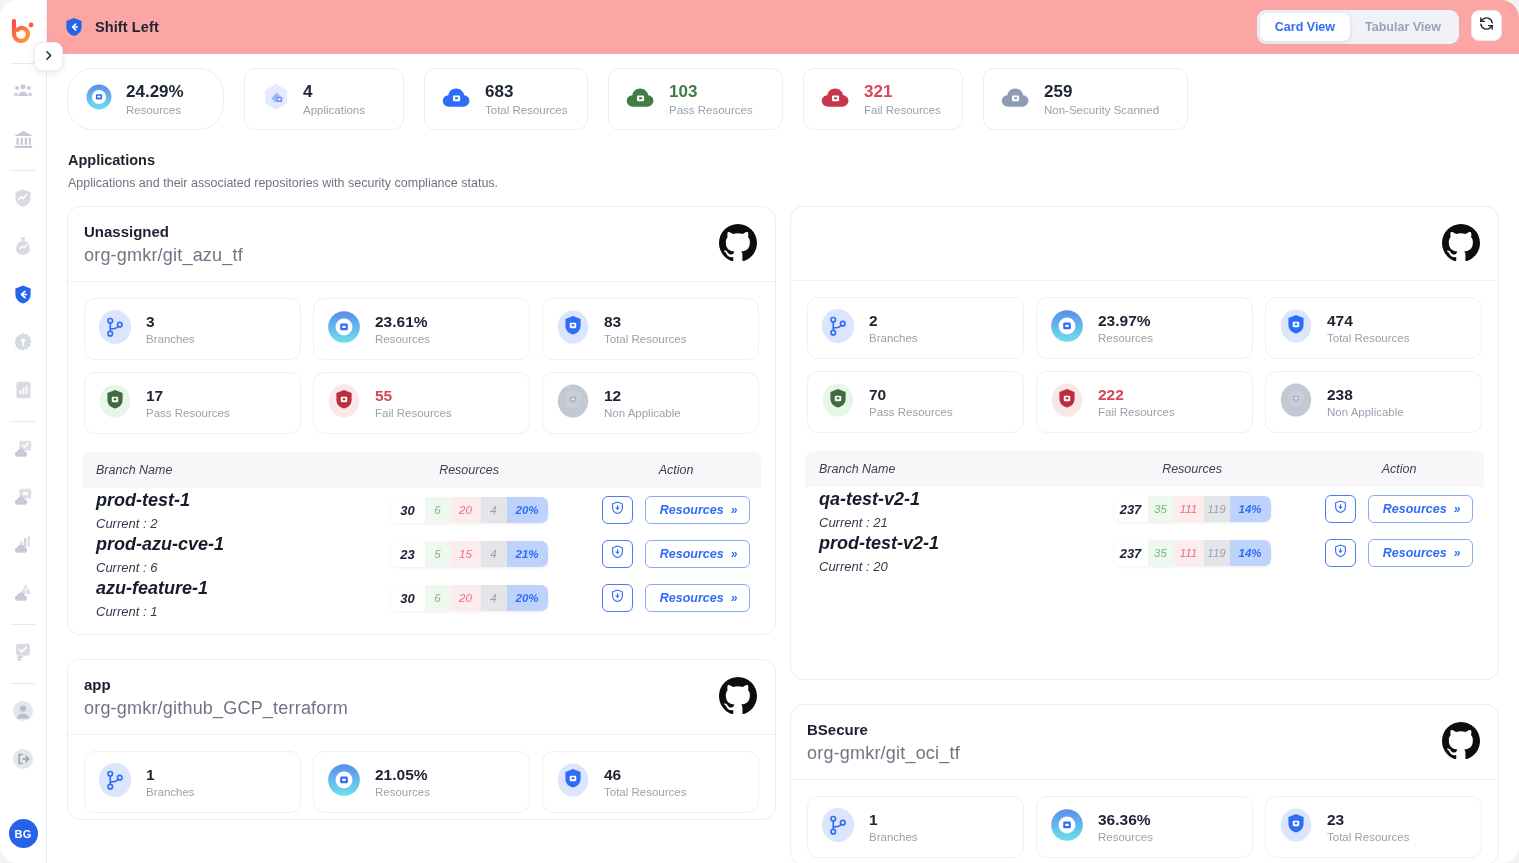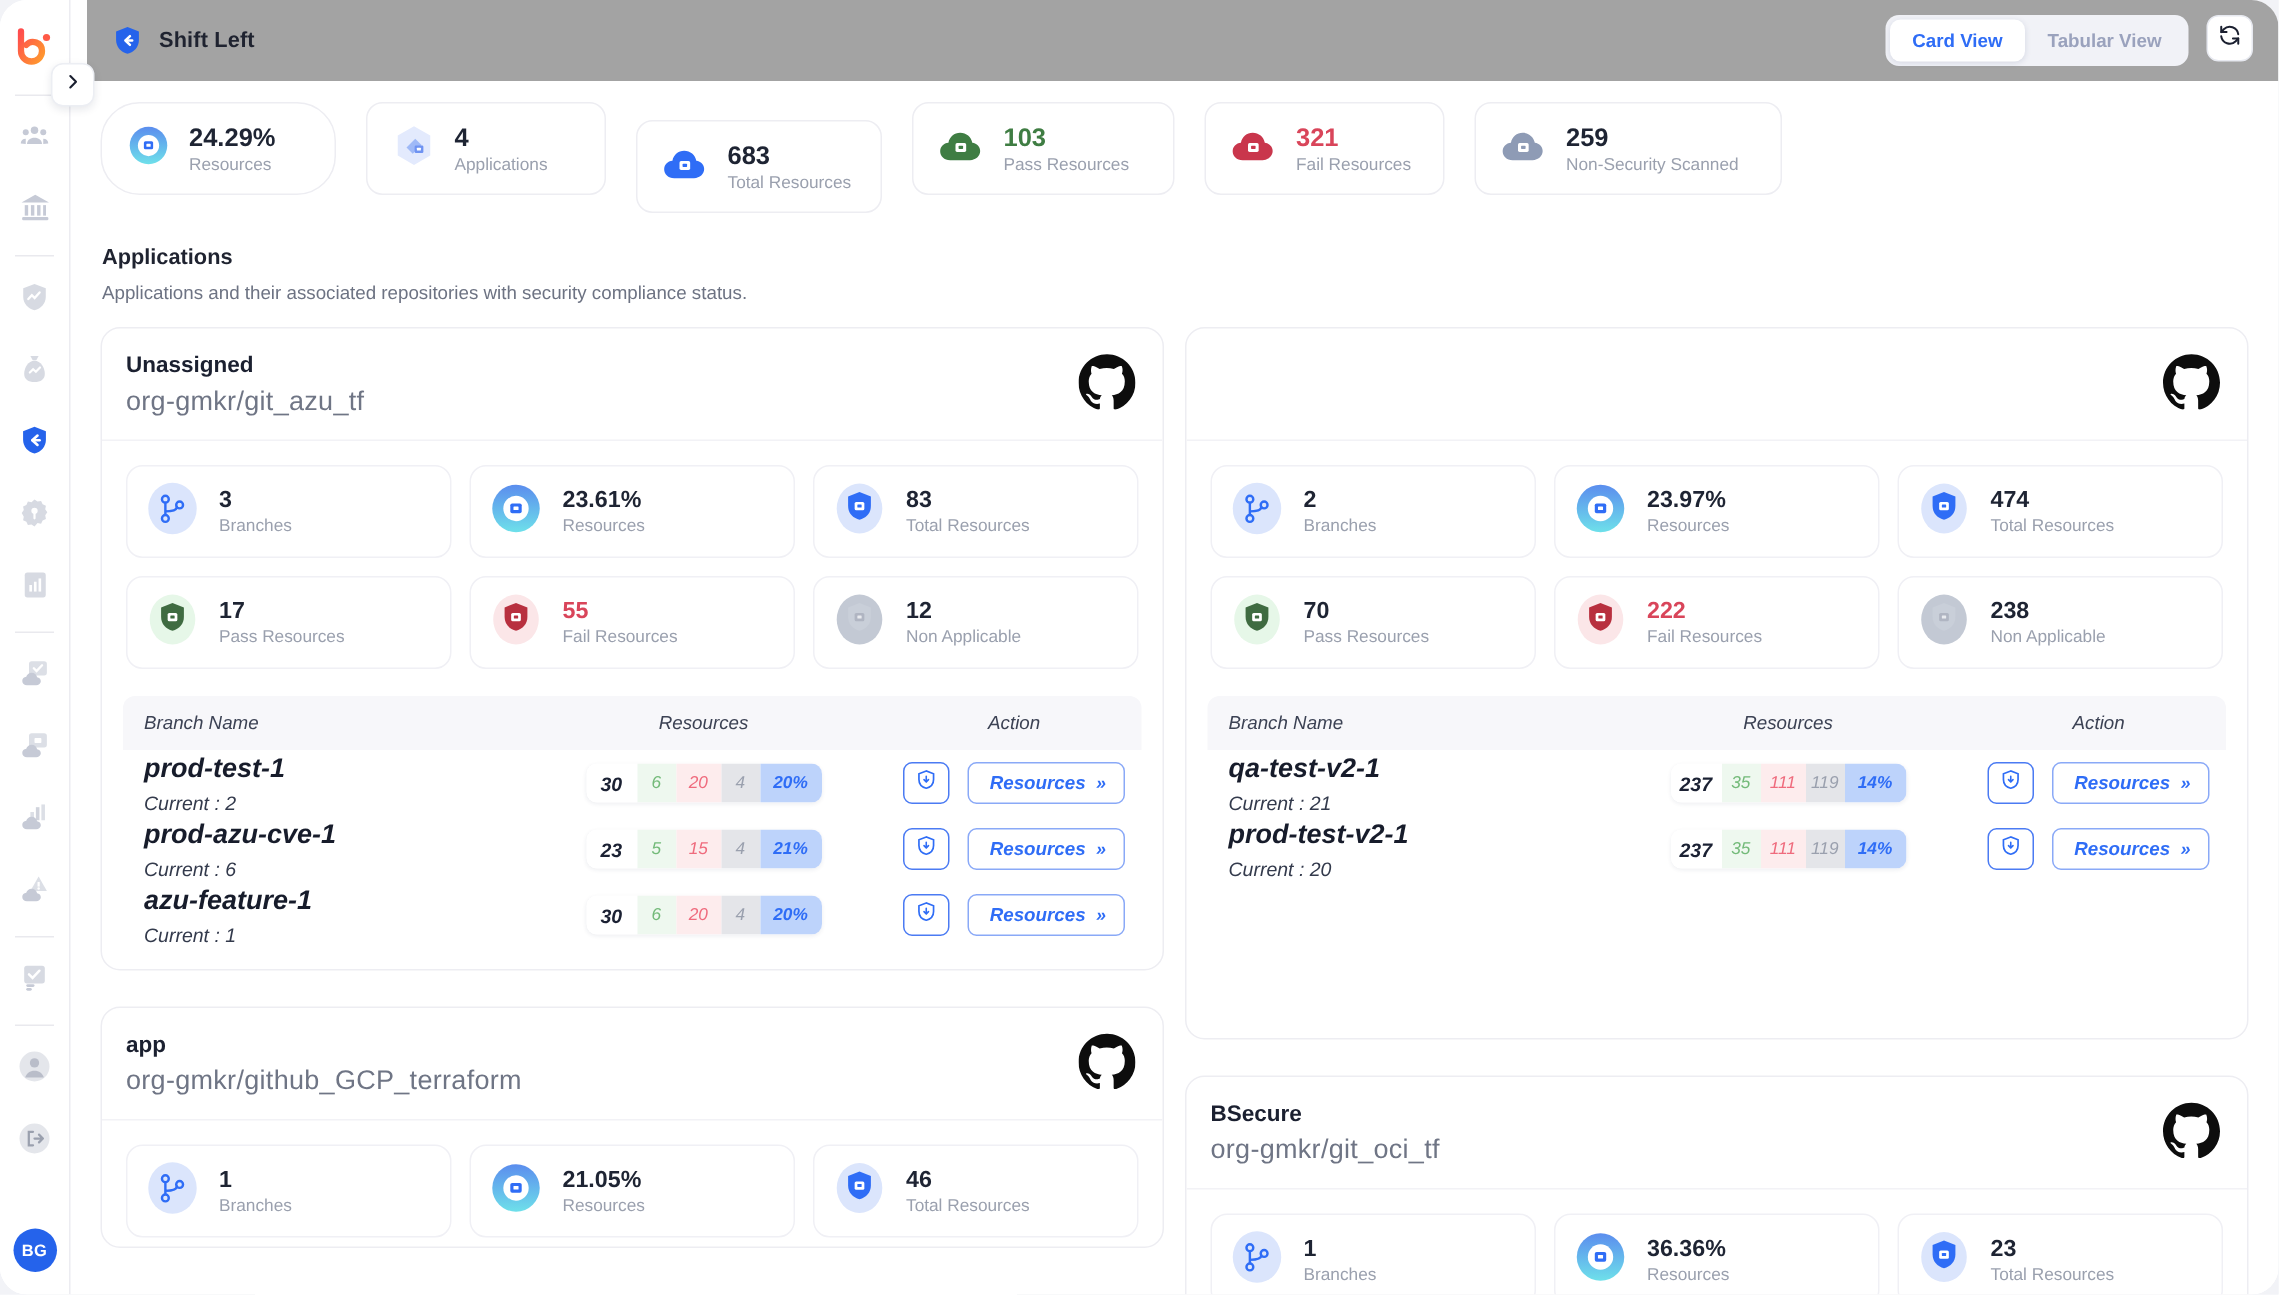--- a/index.html
+++ b/index.html
@@ -38,22 +38,22 @@
   .expander{
     position:absolute; left:34px; top:42px; width:29px; height:29px;
     background:#fff; border:1px solid #eceef3; border-radius:8px;
     box-shadow:0 2px 6px rgba(20,30,60,.10);
     display:flex;align-items:center;justify-content:center;
     z-index:9; cursor:pointer;
   }
 
   
   .header{
-    position:absolute; left:58px; top:0; right:0; height:54px;
-    background:#a3a3a3; display:flex; align-items:center;
+    position:absolute; left:47px; top:0; right:0; height:54px;
+    background:#fca5a5; display:flex; align-items:center;
     padding:0 17px 0 16px;
   }
   .back-shield{ width:22px;height:24px; flex:0 0 auto; }
   .page-title{
     font-size:14.5px; font-weight:700; color:#1f2330; margin-left:10px;
     letter-spacing:.1px;
   }
   .hdr-right{ margin-left:auto; display:flex; align-items:flex-start; gap:12px; }
   .seg{
     display:flex; background:#f1f2f7; border-radius:9px; padding:3px;
@@ -75,21 +75,21 @@
     background:#fff; overflow:hidden; padding:0 20px;
   }
   .kpi-row{ display:flex; gap:20px; padding-top:14px; }
   .kpi{
     border:1px solid #ededf2; border-radius:11px; background:#fff;
     height:62px; display:flex; align-items:center; gap:12px;
     padding:0 18px 0 16px; min-width:0;
   }
   .kpi .val{ font-size:17px; font-weight:700; color:#1e2433; line-height:1.15; }
   .kpi .lbl{ font-size:11.5px; color:#9aa0ae; margin-top:2px; }
-  .kpi.k1{ width:157px;border-radius:26px; } .kpi.k2{ width:160px; } .kpi.k3{ width:164px;margin-top:12px; }
+  .kpi.k1{ width:157px;border-radius:26px; } .kpi.k2{ width:160px; } .kpi.k3{ width:164px; }
   .kpi.k4{ width:175px; } .kpi.k5{ width:160px; } .kpi.k6{ width:205px; }
   .val.green{ color:#3f7d43; } .val.red{ color:#d9455a; }
 
   .sec-title{ font-size:14.5px;font-weight:700;color:#1f2330;margin:22px 0 0 1px; }
   .sec-sub{ font-size:12.5px;color:#6d7383;margin:8px 0 0 1px; }
 
   .grid{ display:flex; gap:14px; margin-top:16px; }
   .col{ flex:1 1 0; display:flex; flex-direction:column; gap:24px; min-width:0; }
 
   .app-card{

